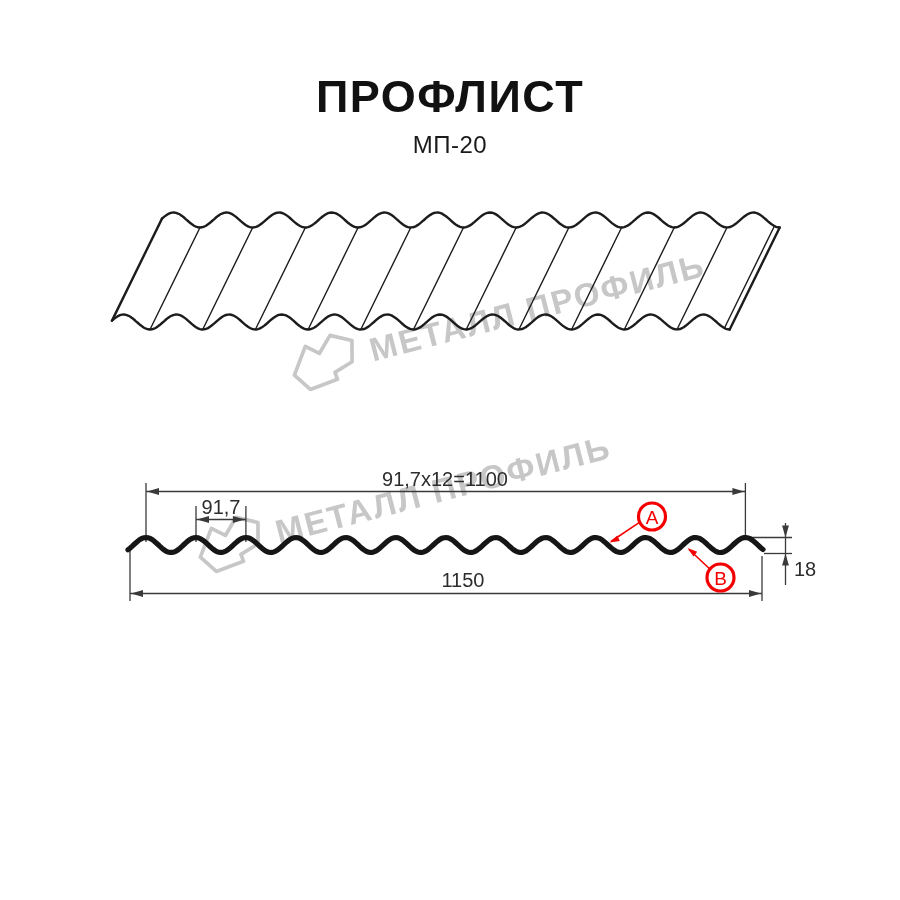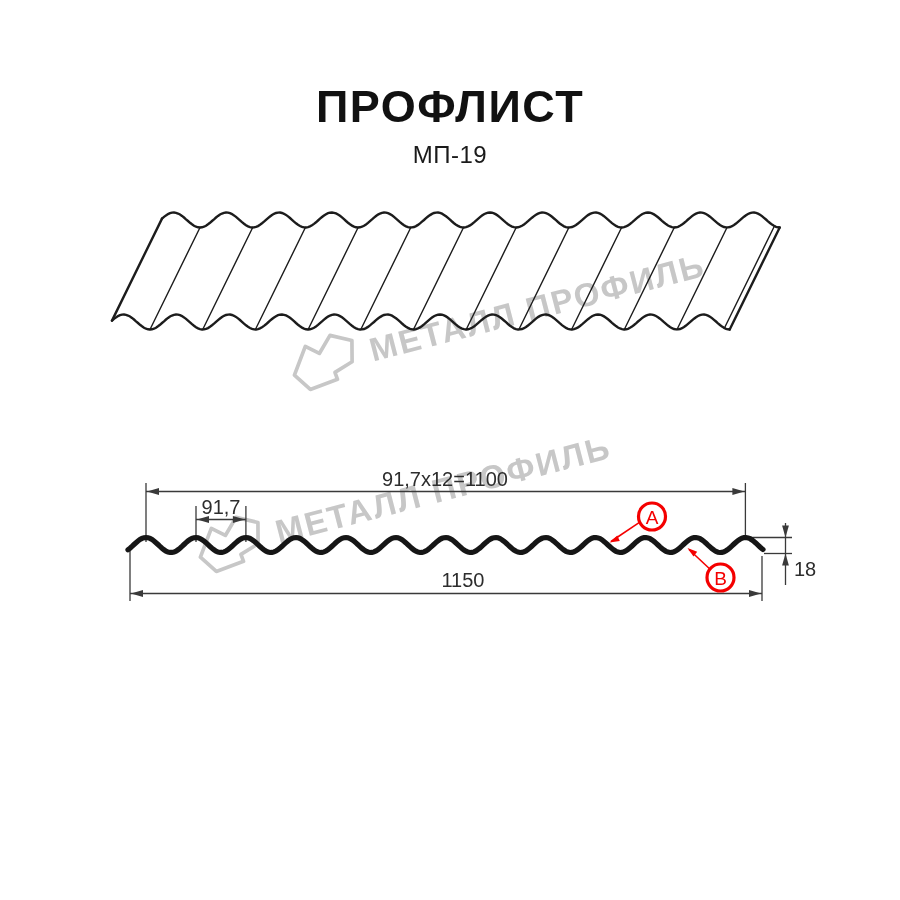--- a/index.html
+++ b/index.html
@@ -1,20 +1,20 @@
 <!DOCTYPE html>
 <html><head>
 <meta charset="utf-8">
 <style>
   html,body{margin:0;padding:0;}
   body{
     width:900px;height:900px;position:relative;overflow:hidden;
     background:#ffffff;font-family:"Liberation Sans", sans-serif;
   }
-  .header{position:absolute;top:84px;left:0;width:900px;text-align:center;z-index:3;}
+  .header{position:absolute;top:74px;left:0;width:900px;text-align:center;z-index:3;}
   .page-title{
     font-size:45px;font-weight:800;letter-spacing:1.5px;color:#111111;line-height:1.0;
   }
   .page-subtitle{
     margin-top:12px;font-size:24px;font-weight:500;letter-spacing:0.5px;color:#1a1a1a;
   }
   .watermark{
     position:absolute;display:flex;align-items:center;gap:10px;z-index:1;
     transform:rotate(-14.5deg);transform-origin:left center;white-space:nowrap;
   }
@@ -26,21 +26,21 @@
   #drawing{position:absolute;left:0;top:0;z-index:2;}
   svg text{font-family:"Liberation Sans", sans-serif;}
   .dim-text{font-size:20px;fill:#2d2d2d;}
   .red-text{font-size:19px;fill:#f40000;font-weight:500;}
 </style>
 </head>
 <body>
 
 <div class="header">
   <div class="page-title">ПРОФЛИСТ</div>
-  <div class="page-subtitle">МП-19</div>
+  <div class="page-subtitle">МП-20</div>
 </div>
 
 <div class="watermark" id="wm1">
   <svg width="74" height="60" viewBox="0 0 100 80">
     <polygon points="6,46 30,12 46,26 66,6 93,20 86,48 60,56 61,66 22,70" fill="none" stroke="#c7c7c7" stroke-width="5" stroke-linejoin="round"></polygon>
   </svg>
   <span class="wm-text">МЕТАЛЛ ПРОФИЛЬ</span>
 </div>
 
 <div class="watermark" id="wm2">

